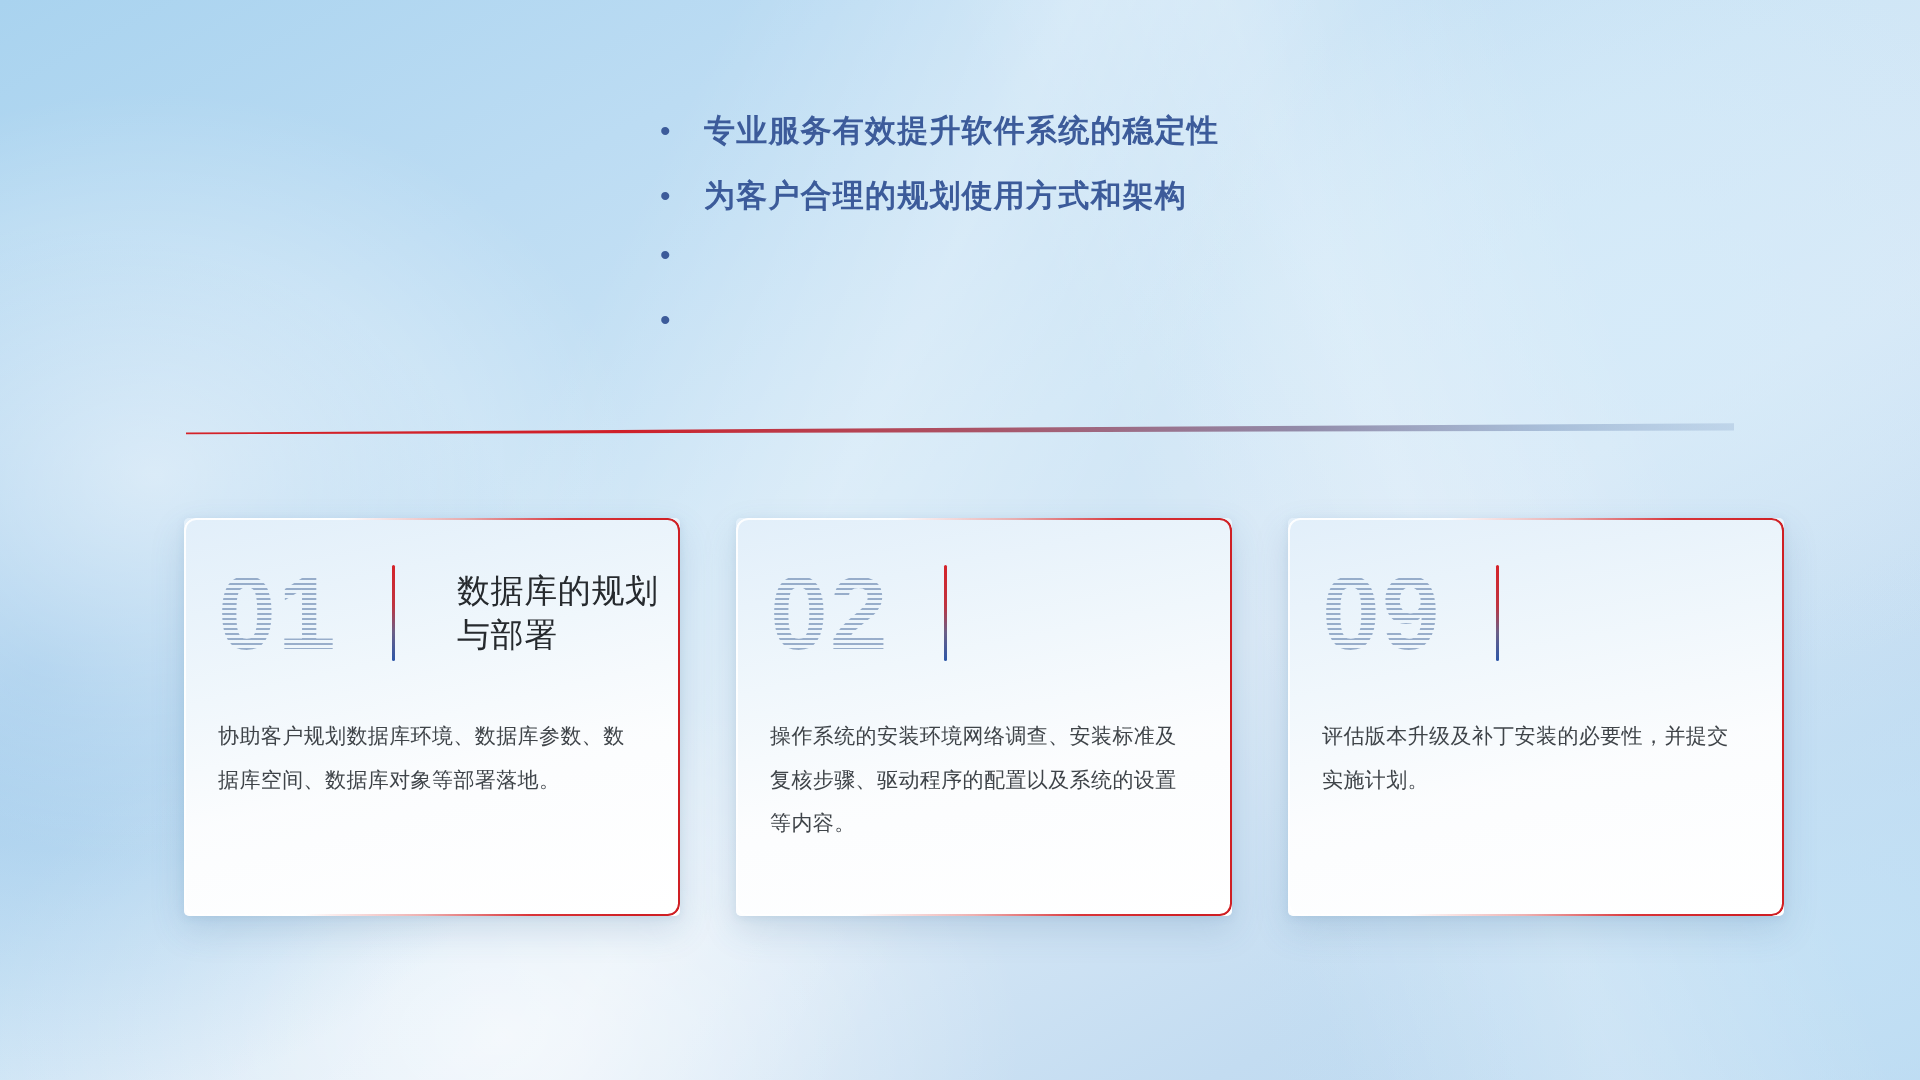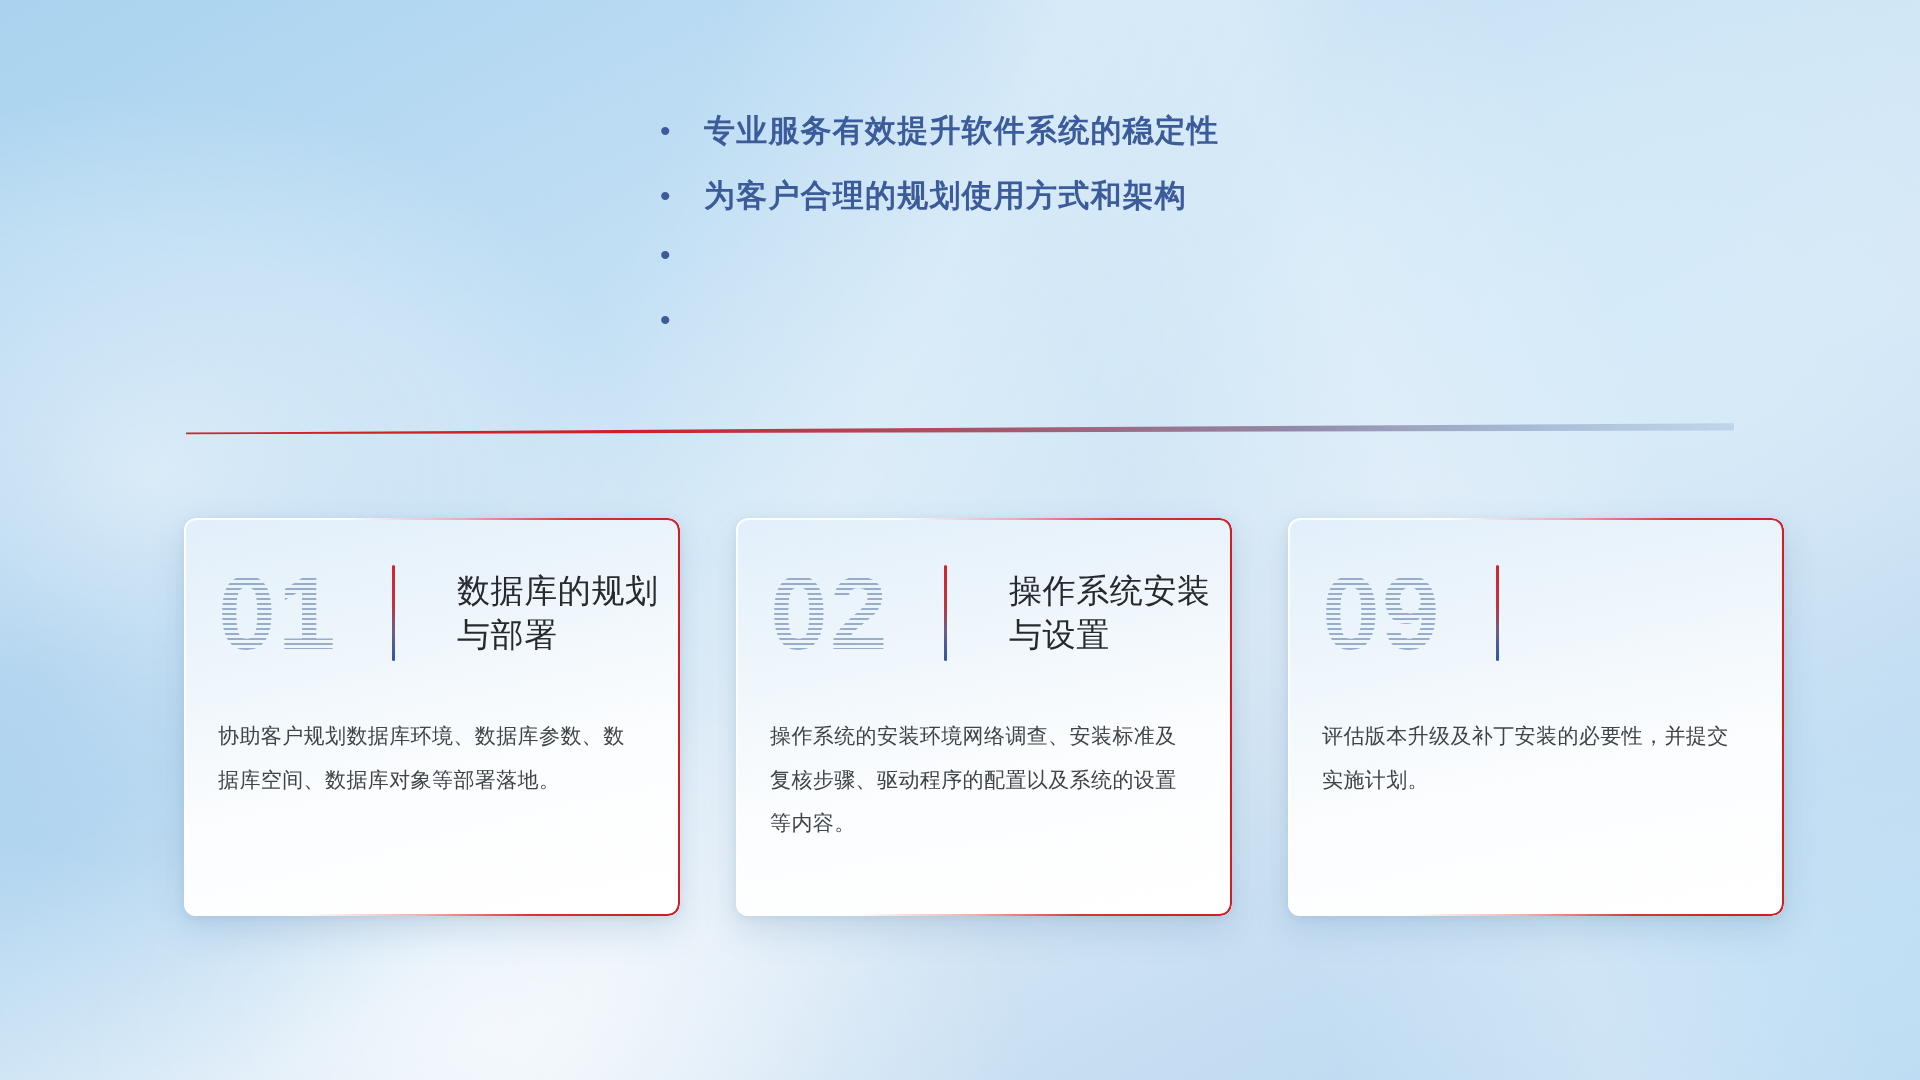--- a/index.html
+++ b/index.html
@@ -61,21 +61,21 @@
   
   .cards {
     position:absolute; left:184px; top:518px;
     width:1600px; height:400px;
     display:flex; gap:56px;
   }
 
   .card {
     position:relative;
     width:496px; height:398px;
-    border-radius:12px;
+    border-radius:5px;
     padding:0;
     background:
       linear-gradient(168deg, rgba(226,239,250,.96) 0%, rgba(240,247,252,.97) 34%, rgba(252,253,254,.985) 62%, #ffffff 100%);
     box-shadow:0 14px 34px rgba(62,104,152,.17), 0 2px 8px rgba(62,104,152,.10);
     overflow:hidden;
   }
   
   .card::before {
     content:""; position:absolute; inset:0;
     border-radius:12px;
@@ -196,21 +196,20 @@
         <div class="card-rule"></div>
         <div class="card-title">数据库的规划与部署</div>
       </div>
       <div class="card-body">协助客户规划数据库环境、数据库参数、数据库空间、数据库对象等部署落地。</div>
     </div>
 
     <div class="card">
       <div class="card-head">
         <div class="card-number">02</div>
         <div class="card-rule"></div>
-        <div class="card-title">操作系统安装与设置</div>
       </div>
       <div class="card-body">操作系统的安装环境网络调查、安装标准及复核步骤、驱动程序的配置以及系统的设置等内容。</div>
     </div>
 
     <div class="card">
       <div class="card-head">
         <div class="card-number">09</div>
         <div class="card-rule"></div>
       </div>
       <div class="card-body">评估版本升级及补丁安装的必要性，并提交实施计划。</div>

